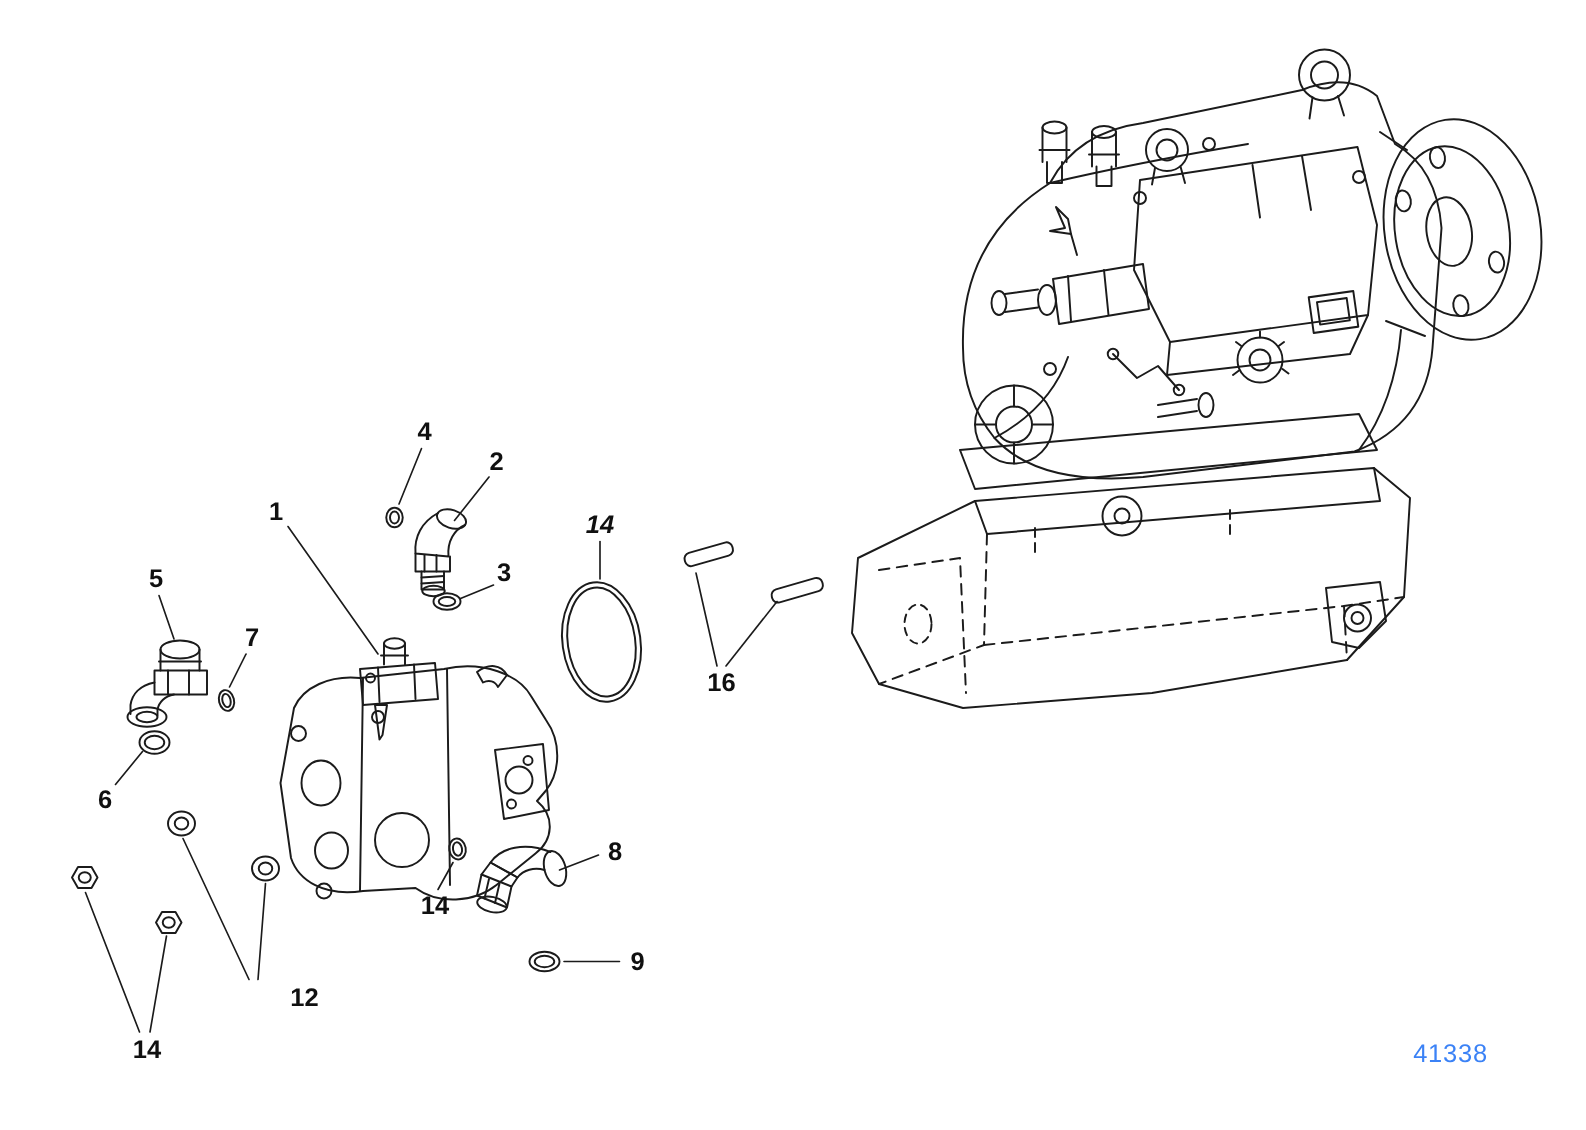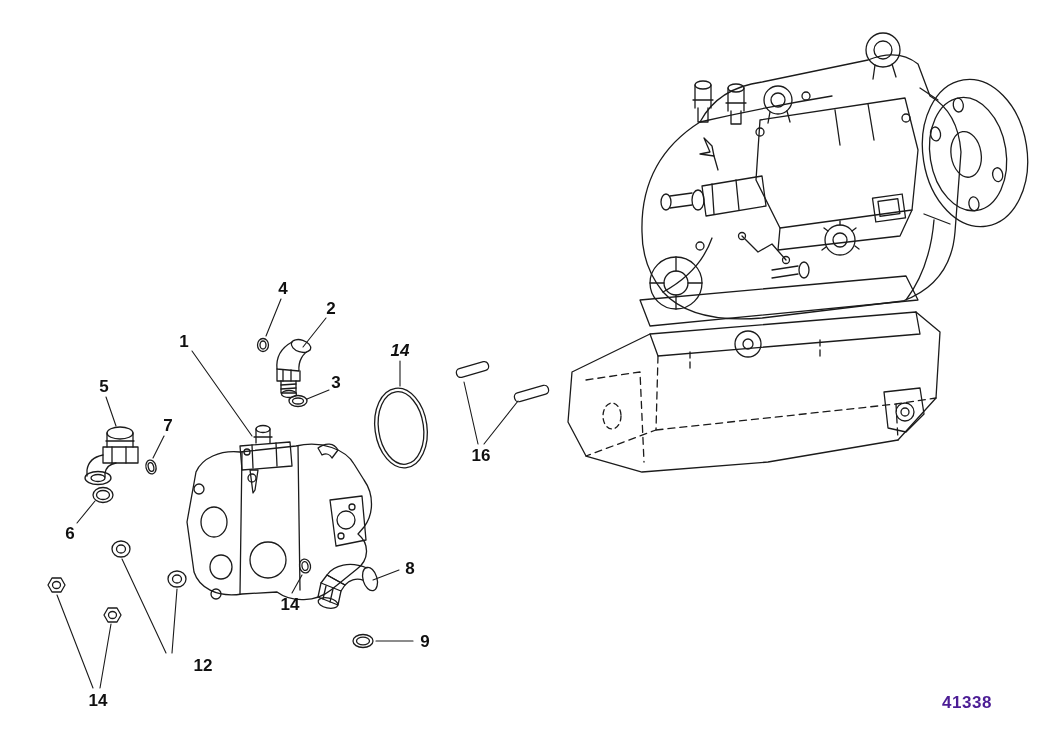--- a/index.html
+++ b/index.html
@@ -25,23 +25,23 @@
     transform: translate(-50%, -50%);
     font-weight: bold;
     font-size: 17px;
     line-height: 1;
     color: #101010;
     white-space: nowrap;
   }
   .drawing-number {
     position: absolute;
     transform: translate(-50%, -50%);
-    font-weight: bold;
+    font-weight: normal;
     font-size: 17px;
-    color: #4c1d95;
+    color: #3b82f6;
     letter-spacing: 0.5px;
   }
   .c1  { left:184px; top:341px; }
   .c2  { left:331px; top:308px; }
   .c3  { left:336px; top:382px; }
   .c4  { left:283px; top:288px; }
   .c5  { left:104px; top:386px; }
   .c6  { left:70px;  top:533px; }
   .c7  { left:168px; top:425px; }
   .c8  { left:410px; top:568px; }

